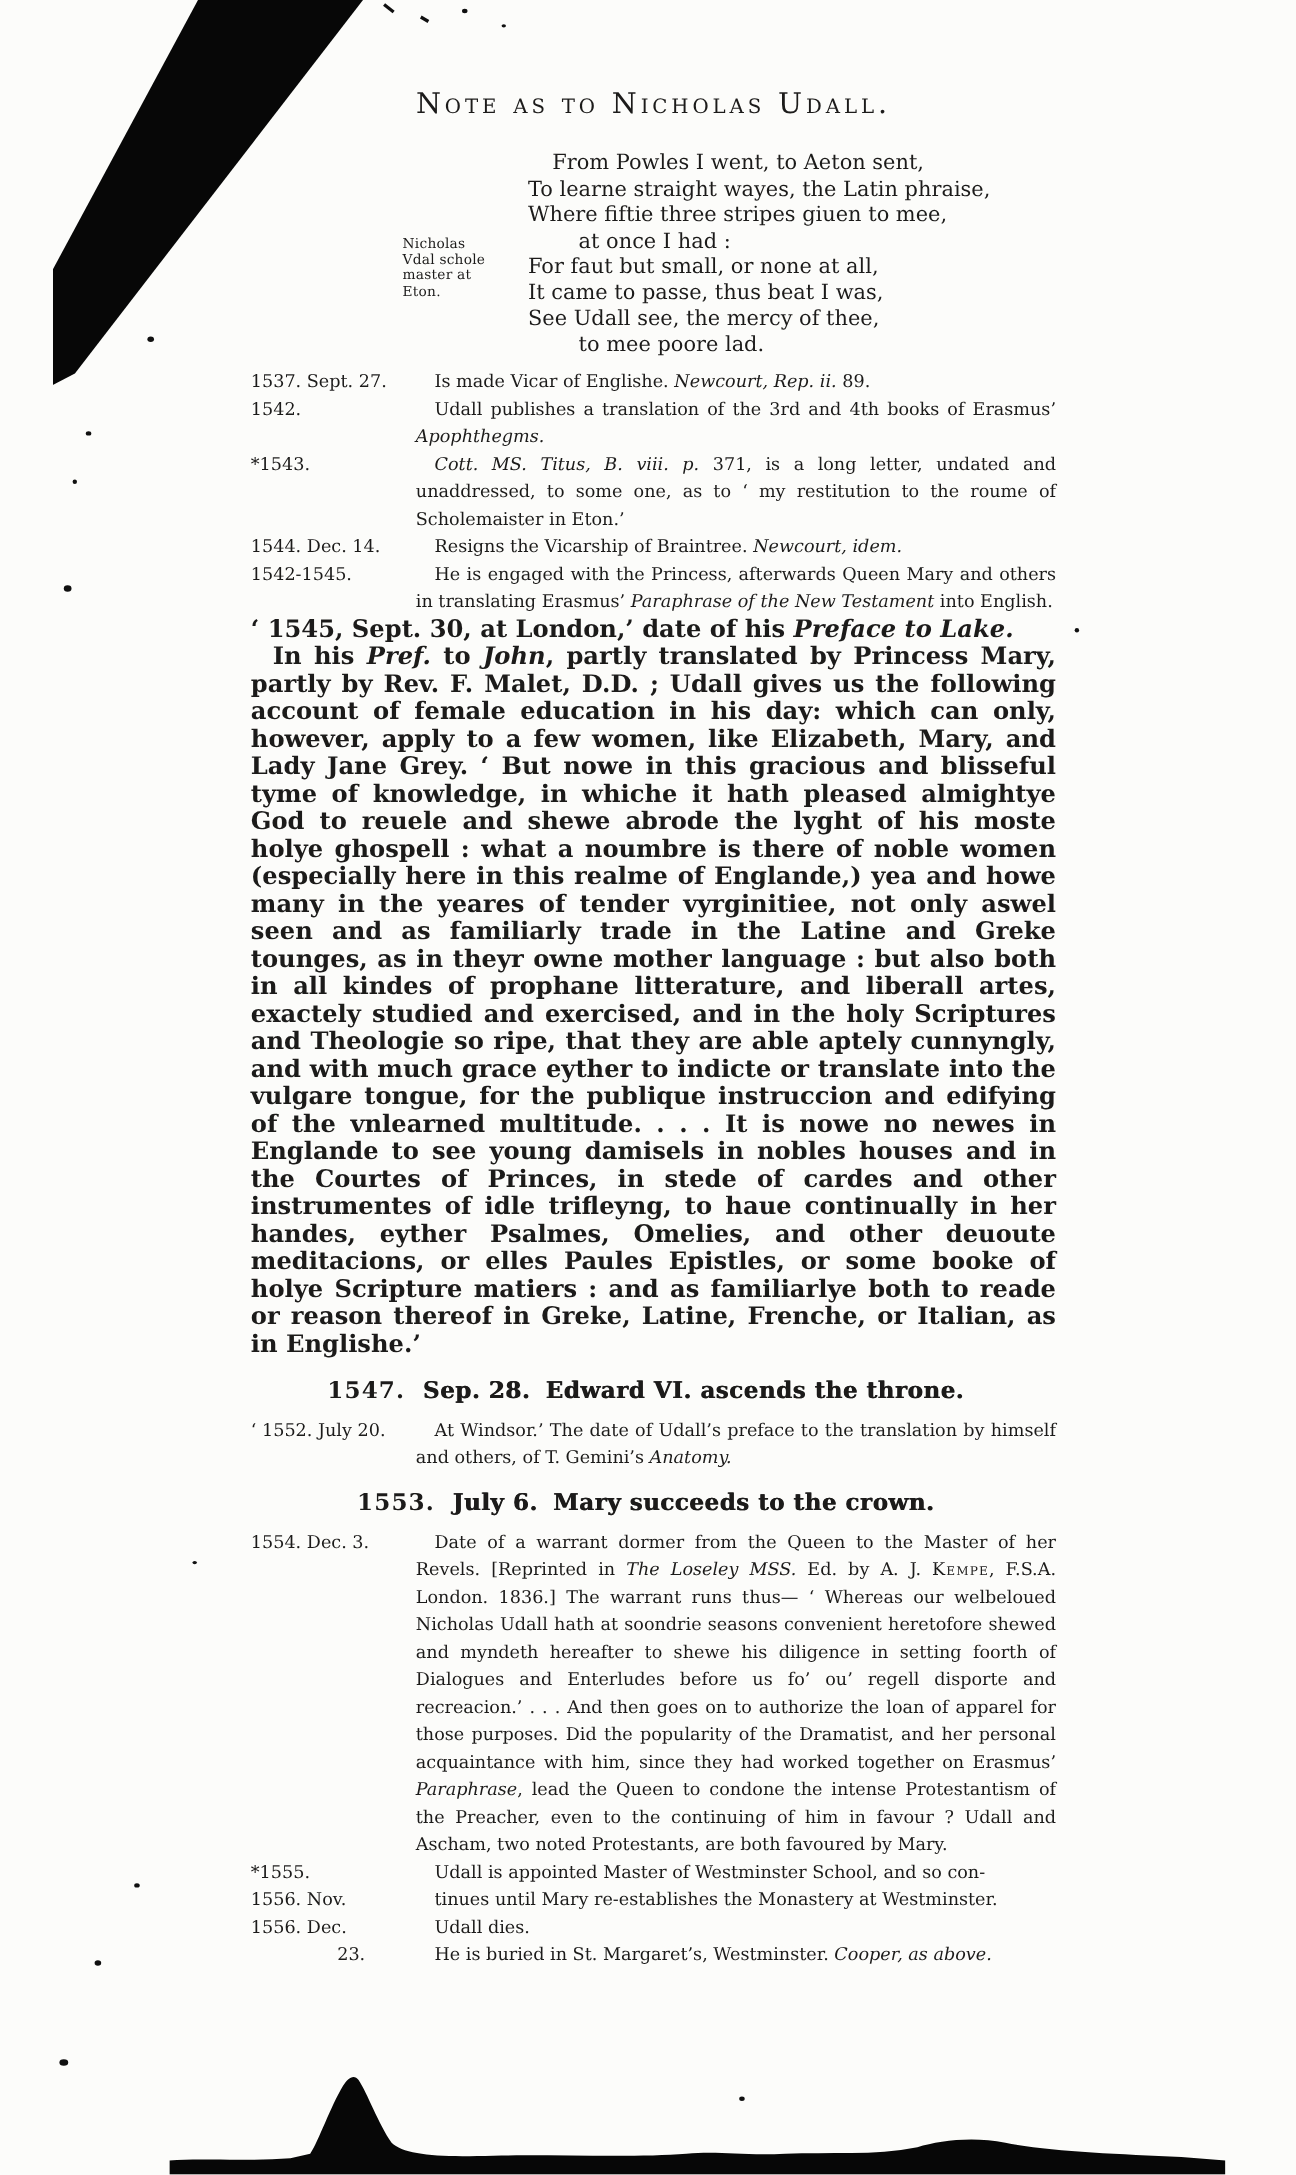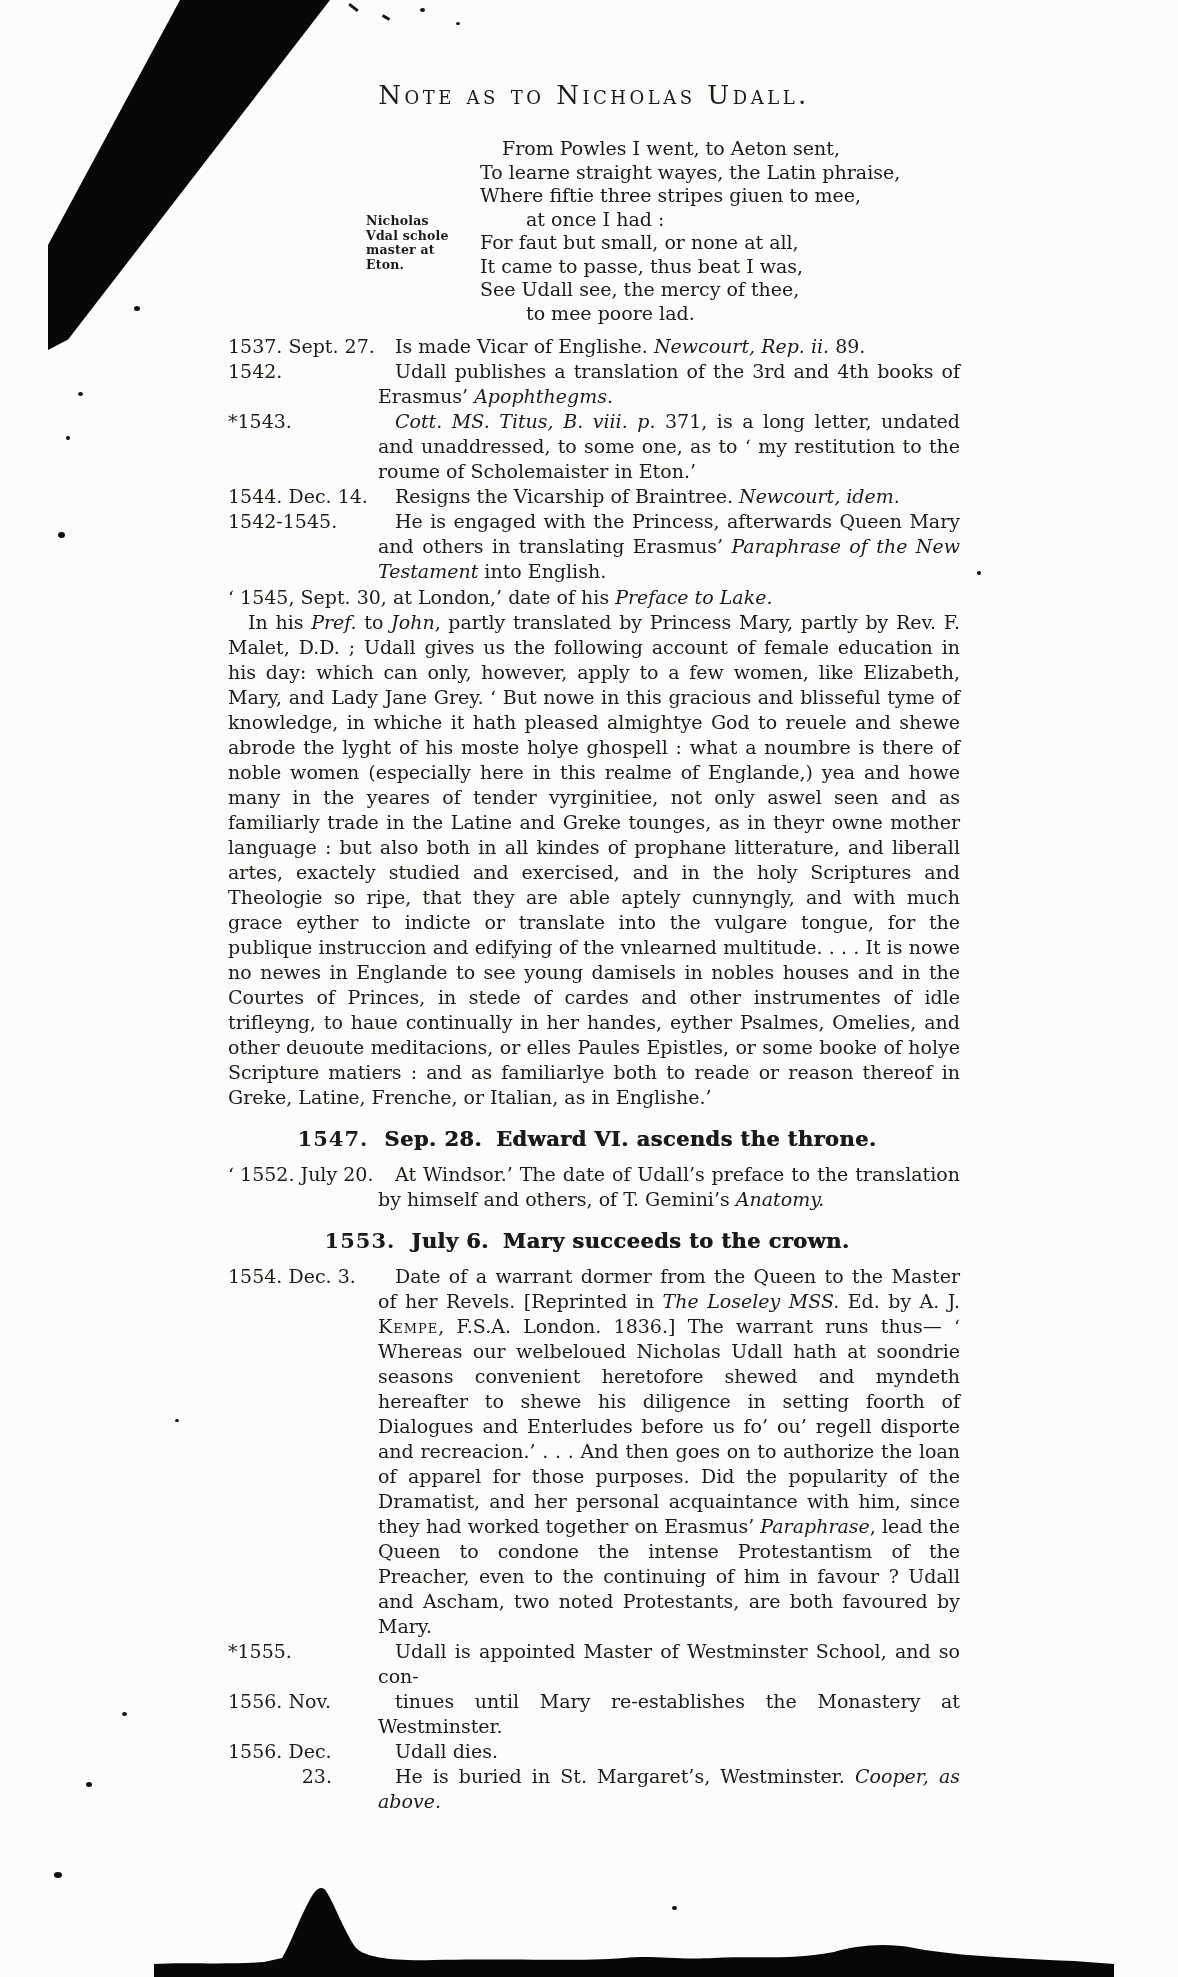--- a/index.html
+++ b/index.html
@@ -14,32 +14,32 @@
   .title {
     margin:80px 0 0 0; text-align:center;
     font-size:26px; font-weight:normal; font-variant:small-caps;
     letter-spacing:3.5px;
   }
 
   .poem-wrap { position:relative; margin-top:27px; padding-left:252px;
                font-size:19px; line-height:23.5px; }
   .margin-note {
     position:absolute; left:138px; top:77px; width:90px;
-    font-size:12.5px; line-height:14.5px; font-weight:bold; letter-spacing:0.2px;
+    font-size:12.5px; line-height:14.5px; font-weight:normal; letter-spacing:0.2px;
   }
   .poem-line.ind-a { padding-left:22px; }
   .poem-line.ind-b { padding-left:46px; }
 
-  .chronology { margin-top:9px; font-size:19px; line-height:25px; }
+  .chronology { margin-top:9px; font-size:16px; line-height:25px; }
   .entry { display:grid; grid-template-columns:150px 582px; }
   .entry .date { white-space:nowrap; }
   .entry .date.num-right { text-align:right; padding-right:46px; }
   .entry-text { margin:0; text-align:justify; text-indent:17px; }
 
-  .para { font-size:19px; line-height:25px; margin:0; text-align:justify; }
+  .para { font-size:22px; line-height:25px; margin:0; text-align:justify;font-weight:bold; }
   .para.plainline { text-align:left; margin-top:1px; }
   .para.first-indent { text-indent:20px; }
 
   .gothic-heading { text-align:center; margin:16px 0 11px 0; font-size:21px; }
   .gothic-heading .year { font-weight:bold; letter-spacing:1px; margin-right:16px; }
   .gothic-heading .frak {
     font-weight:bold; margin-right:14px; letter-spacing:0.4px;
     text-shadow:0.5px 0 0 currentColor;
   }
 

